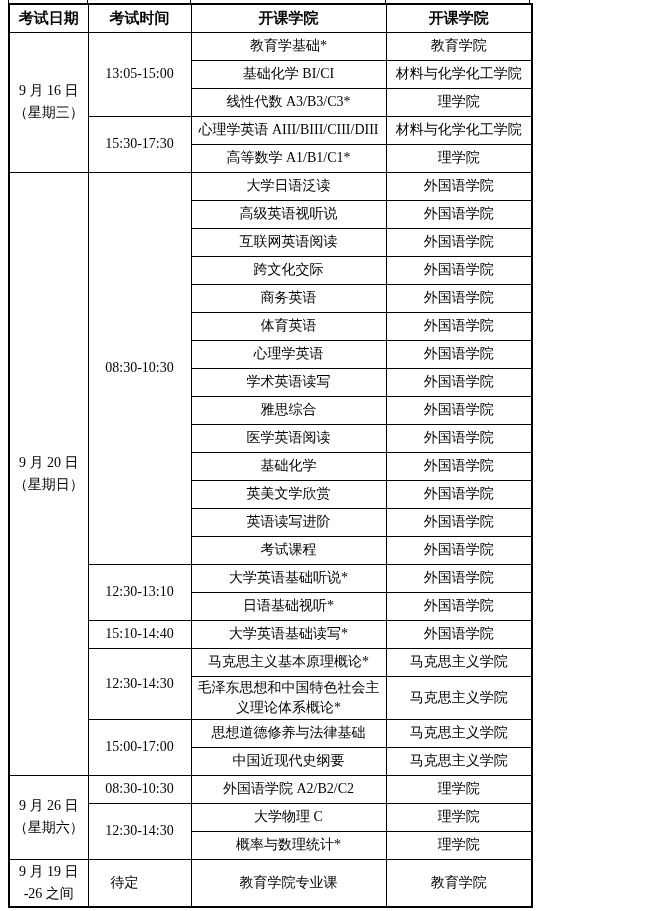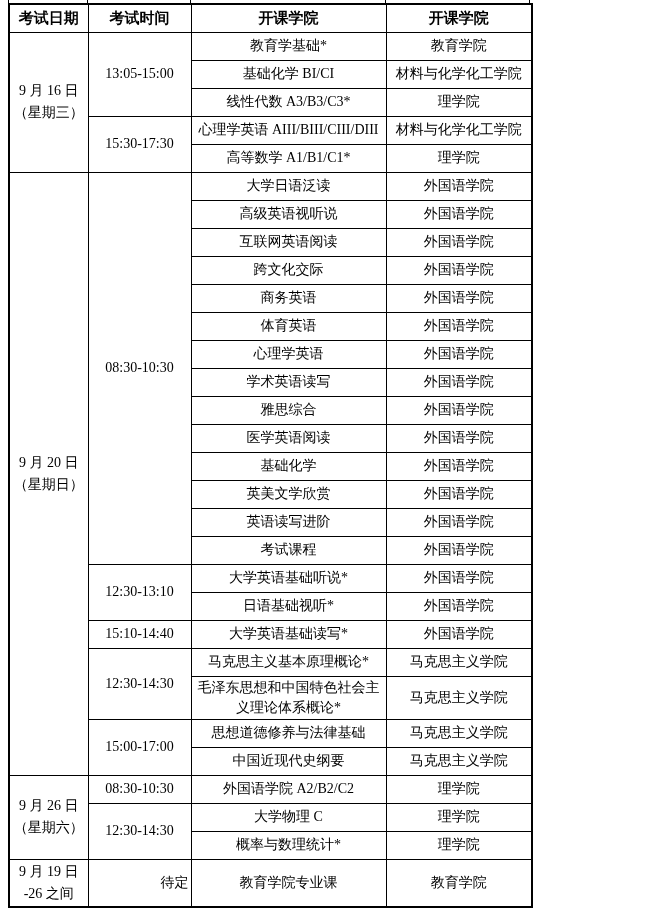--- a/index.html
+++ b/index.html
@@ -50,21 +50,21 @@
     height: 25px;
   }
   table.schedule tr {
     height: 28px;
   }
   td.date-cell .line {
     display: block;
     line-height: 22px;
   }
   td.time-cell.align-left {
-    text-align: right;
+    text-align: left;
     padding-left: 22px;
   }
 </style>
 </head>
 <body>
 
 <div class="page">
 
   <div>
     <div class="stub" style="left:8px"></div>

